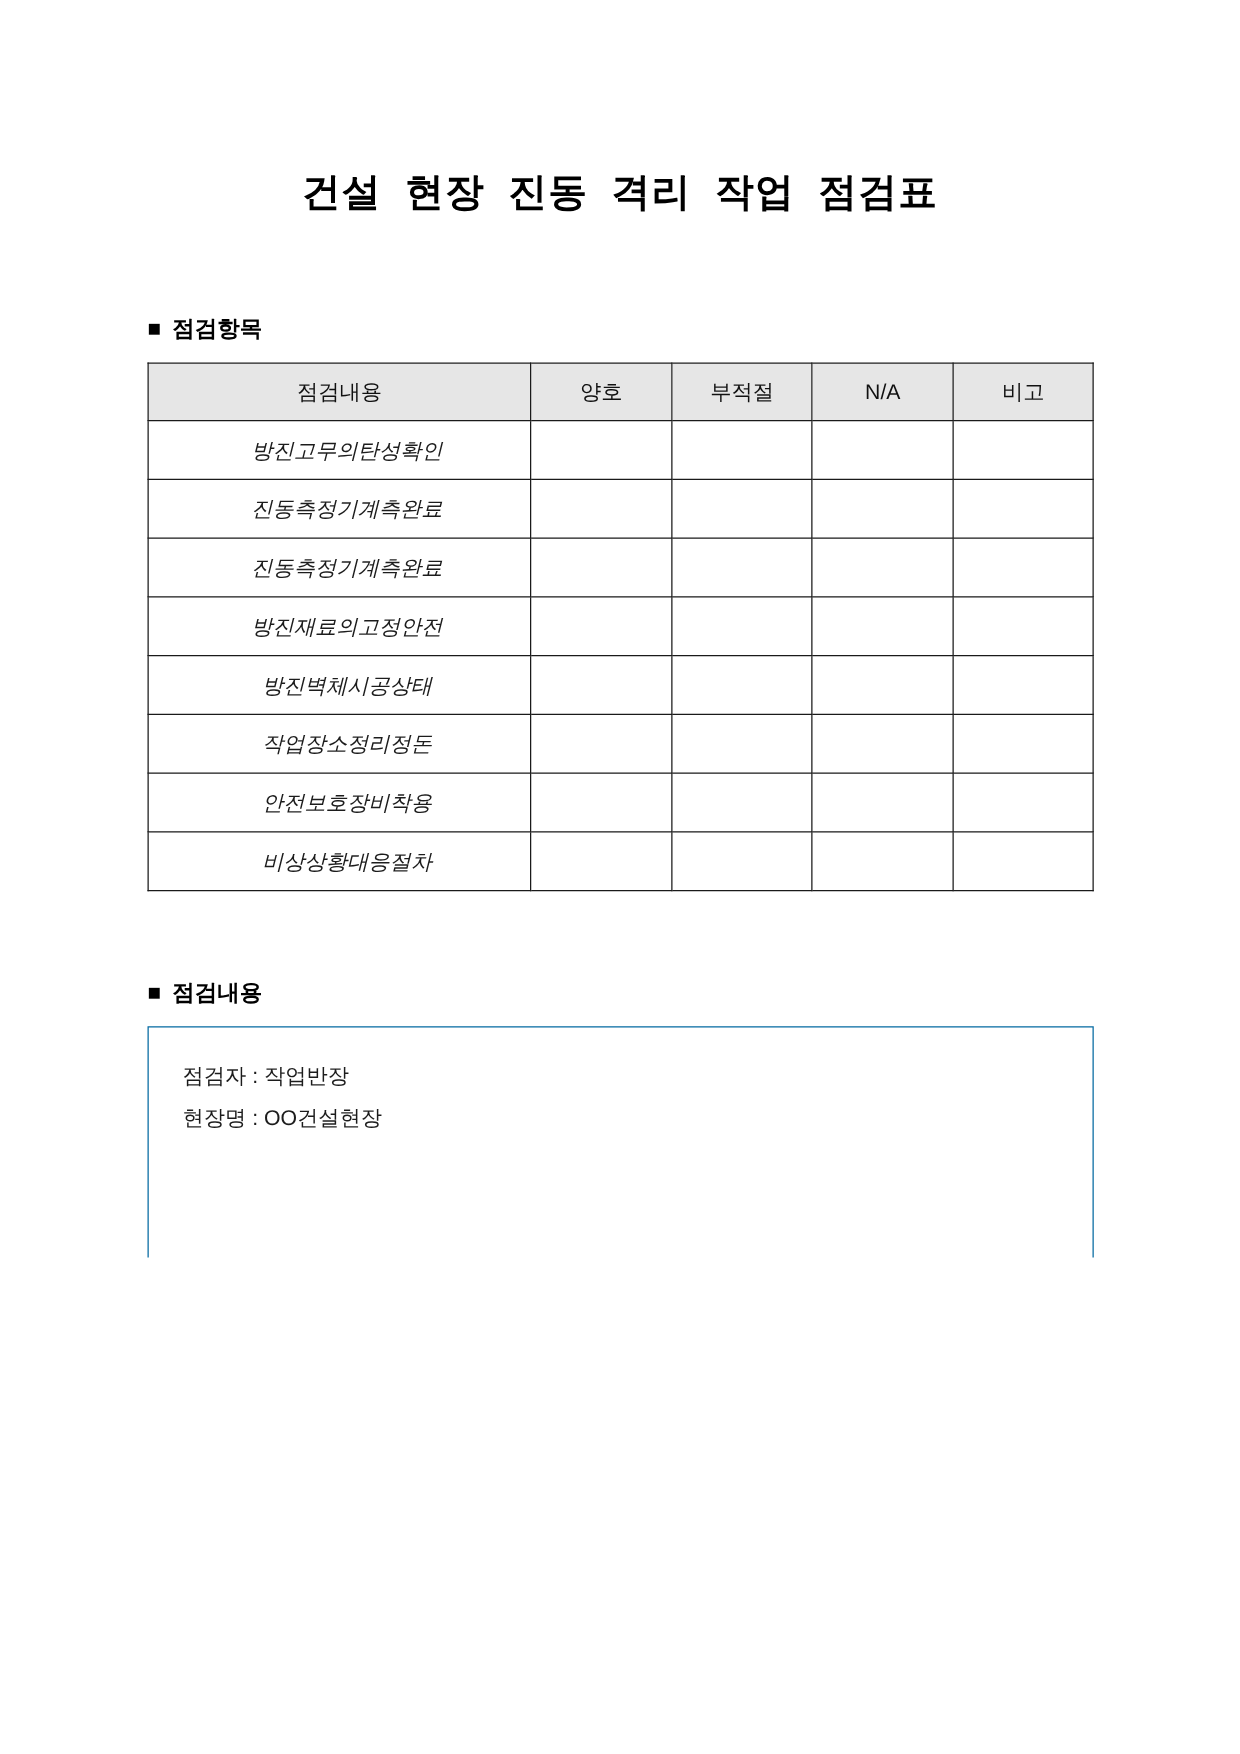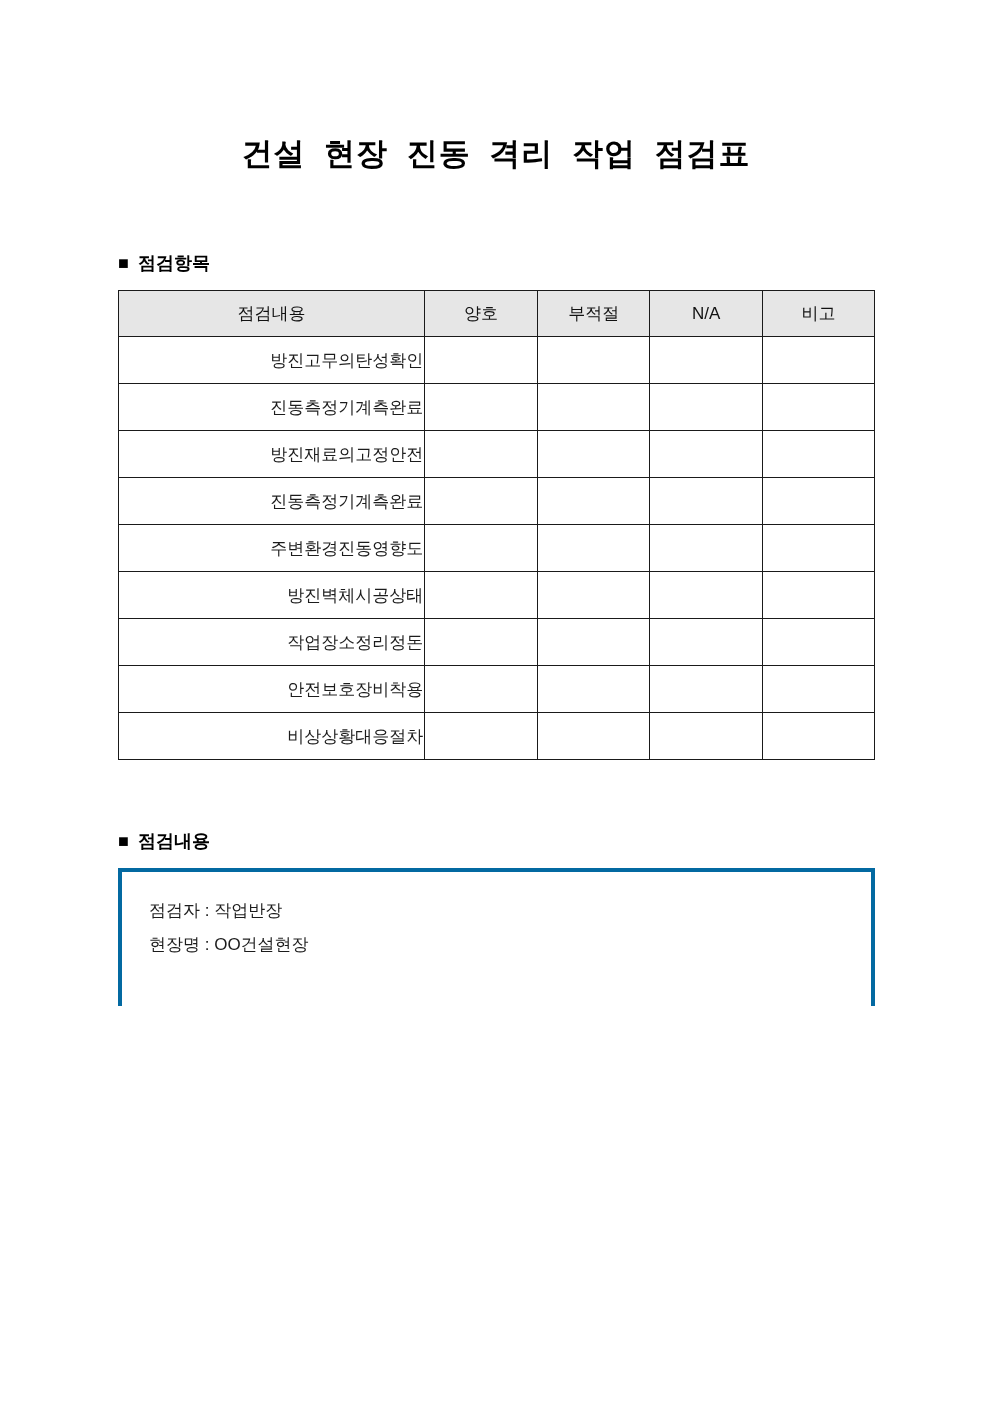--- a/index.html
+++ b/index.html
@@ -67,27 +67,28 @@
     text-align: center;
     vertical-align: middle;
   }
   table.checklist-table td {
     height: 47px;
     vertical-align: middle;
     color: #1c1c1c;
   }
   table.checklist-table td.c-item {
     padding-left: 13px;
-    text-align: right;
+    text-align: center;
+    font-style: italic;
   }
   .info-box {
     margin: 17px 0 0 118px;
     width: 757px;
     height: 317px;
-    border: 4px solid #0369a1;
+    border: 1px solid #0369a1;
     box-sizing: border-box;
     padding: 22px 20px 0 27px;
   }
   .info-line {
     font-size: 17px;
     line-height: 34px;
     color: #1c1c1c;
   }
   .info-line .colon {
     white-space: pre;
@@ -131,35 +132,28 @@
         <td></td>
       </tr>
       <tr>
         <td class="c-item">진동측정기계측완료</td>
         <td></td>
         <td></td>
         <td></td>
         <td></td>
       </tr>
       <tr>
+        <td class="c-item">진동측정기계측완료</td>
+        <td></td>
+        <td></td>
+        <td></td>
+        <td></td>
+      </tr>
+      <tr>
         <td class="c-item">방진재료의고정안전</td>
-        <td></td>
-        <td></td>
-        <td></td>
-        <td></td>
-      </tr>
-      <tr>
-        <td class="c-item">진동측정기계측완료</td>
-        <td></td>
-        <td></td>
-        <td></td>
-        <td></td>
-      </tr>
-      <tr>
-        <td class="c-item">주변환경진동영향도</td>
         <td></td>
         <td></td>
         <td></td>
         <td></td>
       </tr>
       <tr>
         <td class="c-item">방진벽체시공상태</td>
         <td></td>
         <td></td>
         <td></td>

